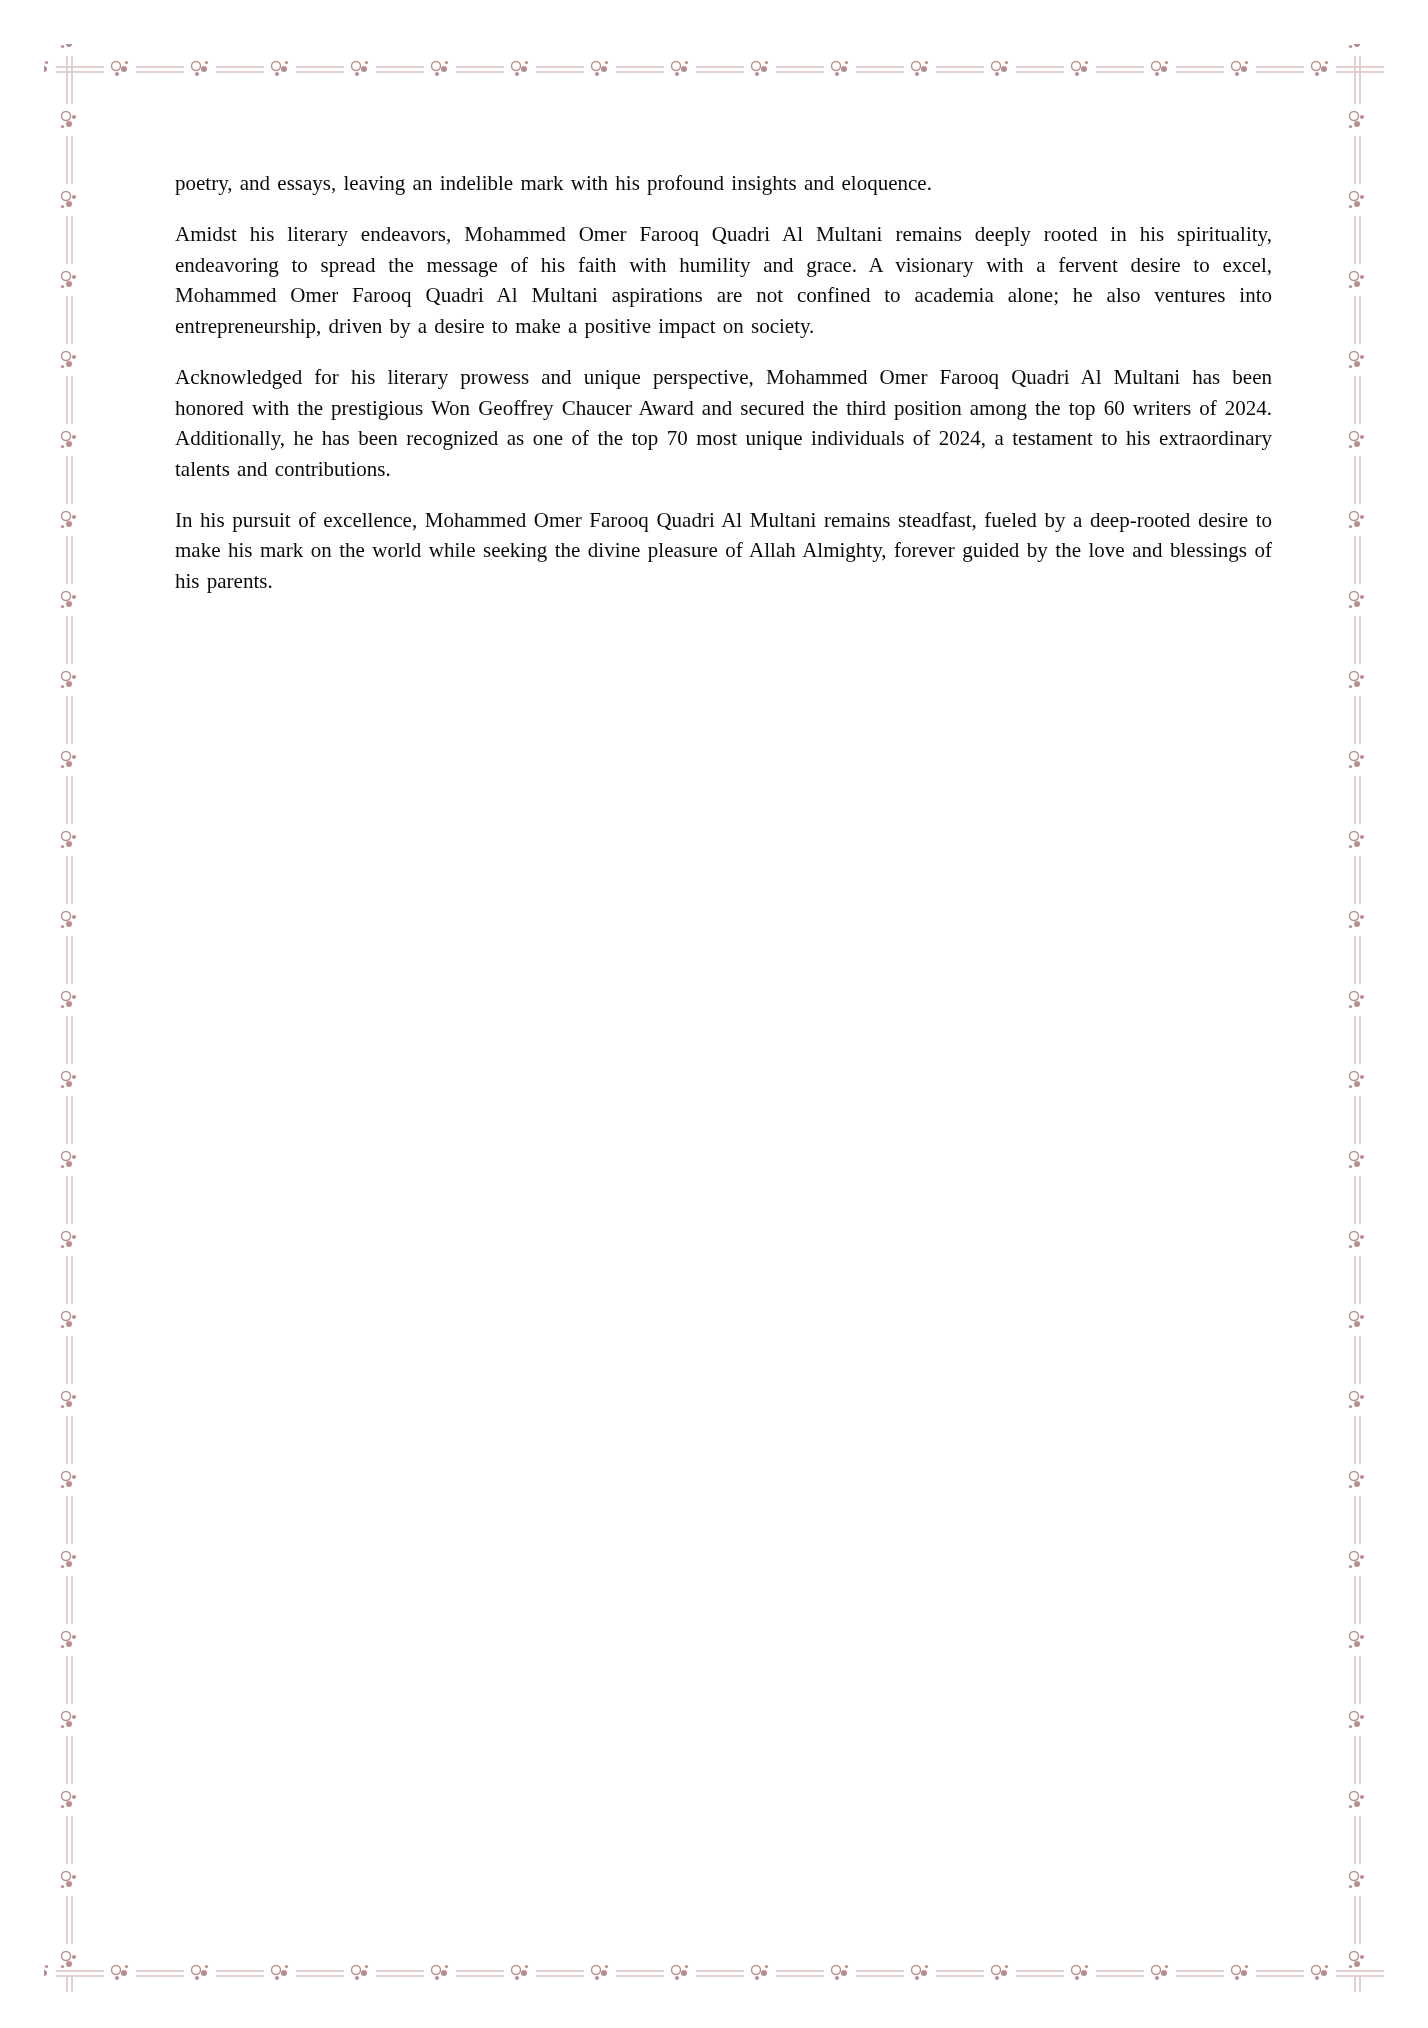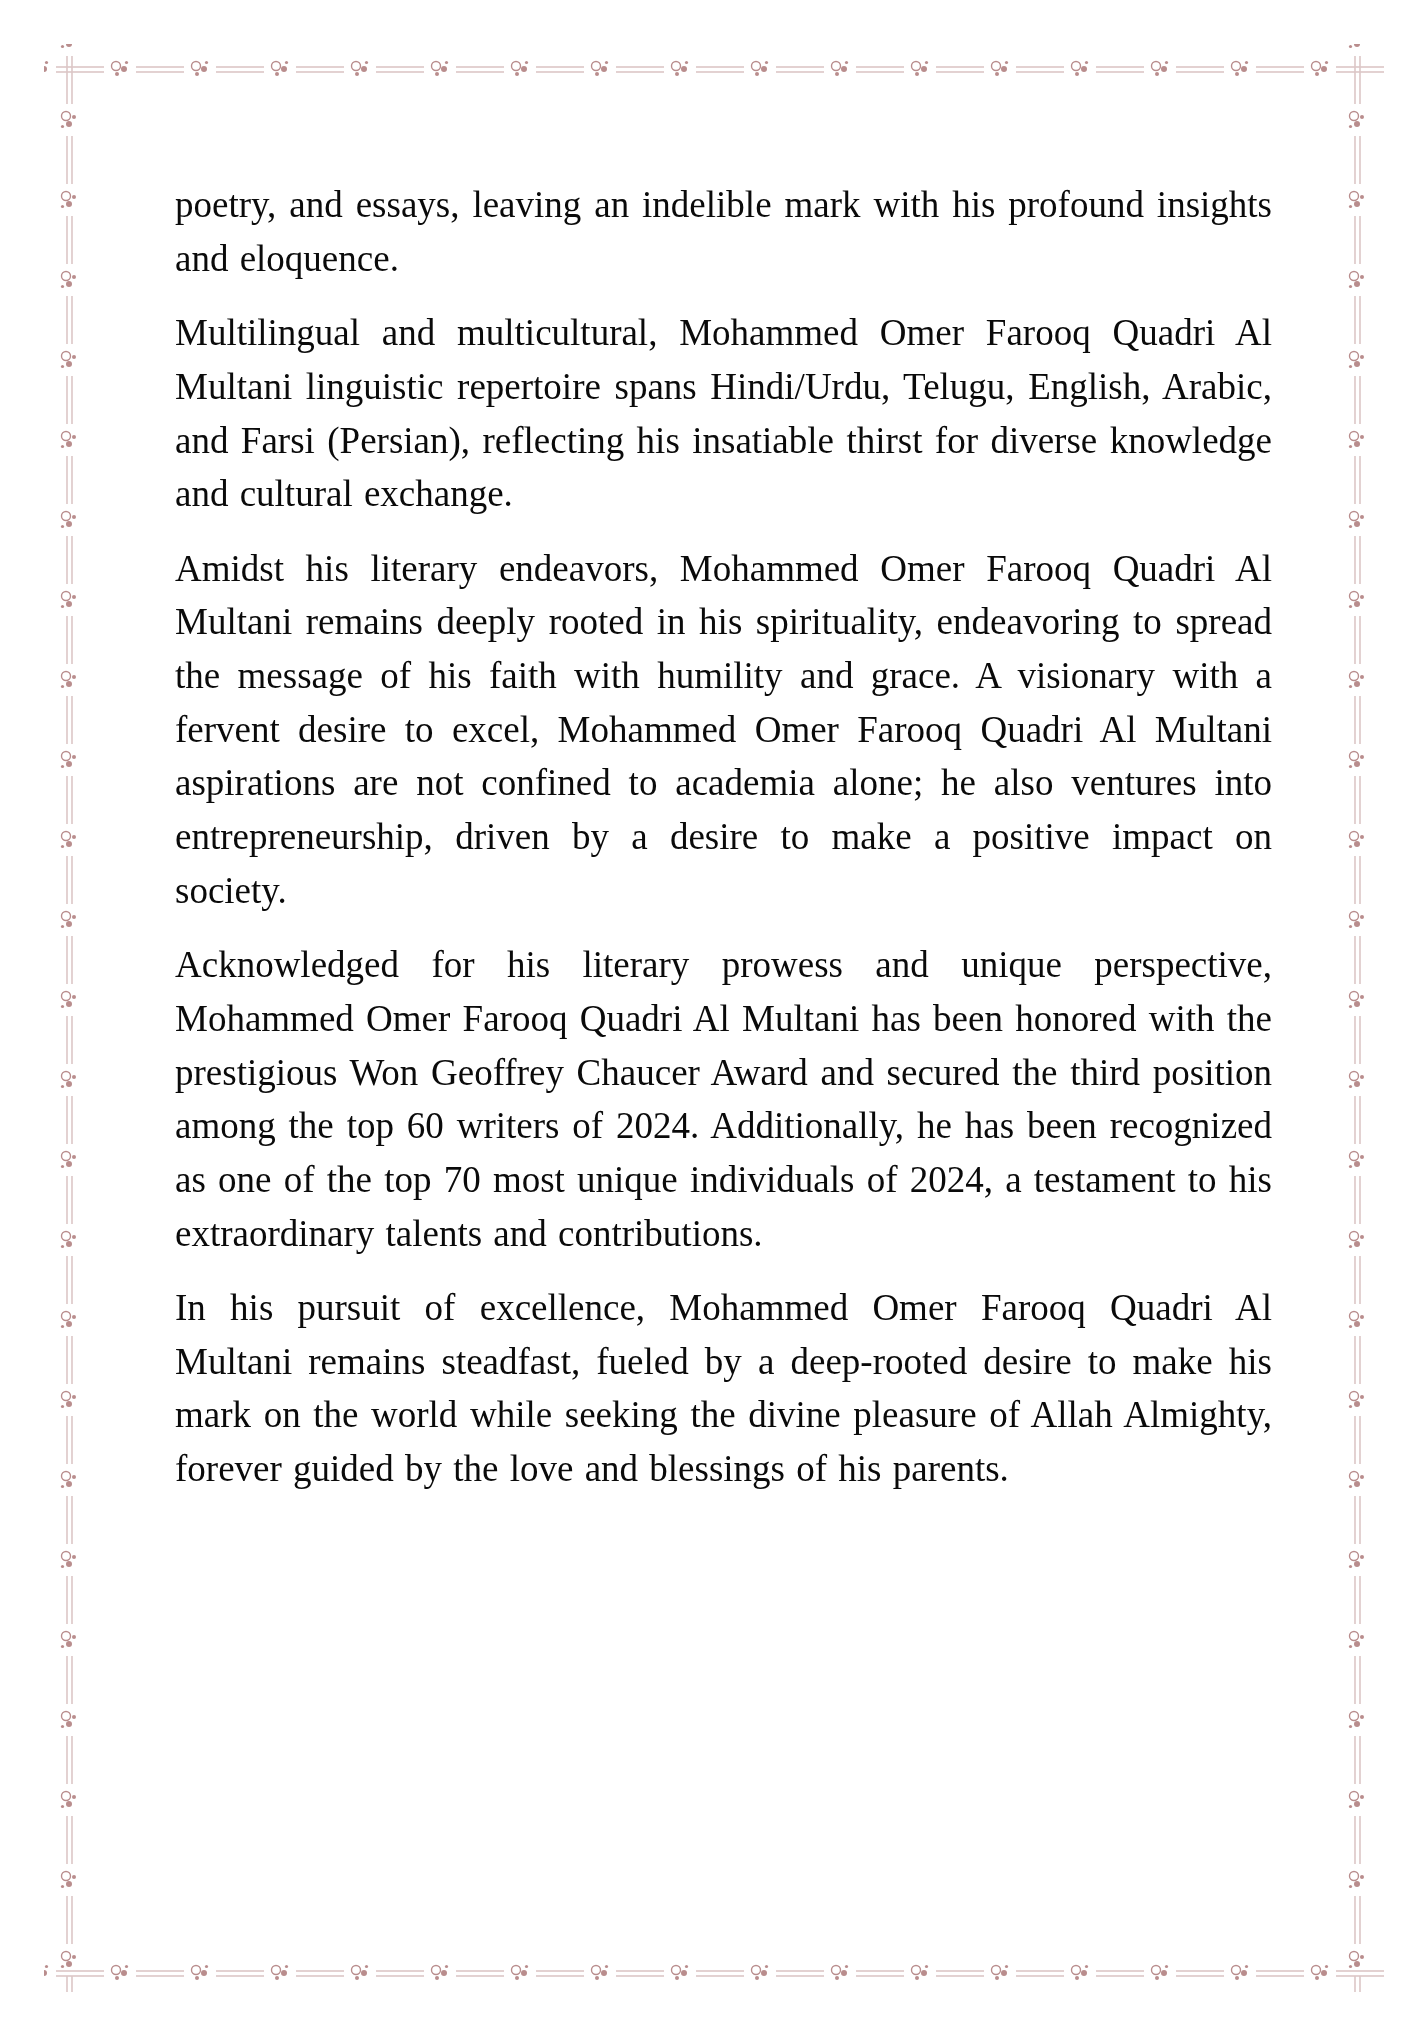--- a/index.html
+++ b/index.html
@@ -31,24 +31,24 @@
   }
   .motif { fill: var(--border-motif-color); }
   .motif-outline {
     fill: none;
     stroke: var(--border-motif-color);
     stroke-width: 1.4;
   }
   .content {
     position: absolute;
     left: 175px;
-    top: 178px;
+    top: 168px;
     width: 1097px;
     color: var(--text-color);
-    font-size: 37px;
+    font-size: 21px;
     line-height: 1.45;
     font-family: Liberation Serif, serif;
   }
   .content p {
     text-align: justify;
     text-align-last: left;
     margin-bottom: 21px;
     word-spacing: 2px;
   }
 </style>
@@ -81,19 +81,18 @@
       </pattern>
     </defs>
     <rect x="44" y="52" width="1340" height="28" fill="url(#hb)"></rect>
     <rect x="44" y="1958" width="1340" height="28" fill="url(#hb)"></rect>
     <rect x="58" y="44" width="28" height="1948" fill="url(#vb)"></rect>
     <rect x="1342" y="44" width="28" height="1948" fill="url(#vb)"></rect>
   </svg>
 
   <div class="content">
     <p>poetry,  and essays, leaving an indelible mark with his profound insights and eloquence.</p>
-    <p>Multilingual and multicultural, Mohammed Omer Farooq Quadri Al Multani linguistic repertoire spans Hindi/Urdu, Telugu, English, Arabic, and Farsi (Persian), reflecting his insatiable thirst for diverse knowledge and cultural exchange.</p>
     <p>Amidst his literary endeavors, Mohammed Omer Farooq Quadri Al Multani remains deeply rooted in his spirituality, endeavoring to spread the message of his faith with humility and grace. A visionary with a fervent desire to excel, Mohammed Omer Farooq Quadri Al Multani aspirations are not confined to academia alone; he also ventures into entrepreneurship, driven by a desire to make a positive impact on society.</p>
     <p>Acknowledged for his literary prowess and unique perspective, Mohammed Omer Farooq Quadri Al Multani has been honored with the prestigious Won Geoffrey Chaucer Award and secured the third position among the top 60 writers of 2024. Additionally, he has been recognized as one of the top 70 most unique individuals of 2024, a testament to his extraordinary talents and contributions.</p>
     <p>In his pursuit of excellence, Mohammed Omer Farooq Quadri Al Multani remains steadfast, fueled by a deep-rooted desire to make his mark on the world while seeking the divine pleasure of Allah Almighty, forever guided by the love and blessings of his parents.</p>
   </div>
 
 </div>
 
 </body></html>

